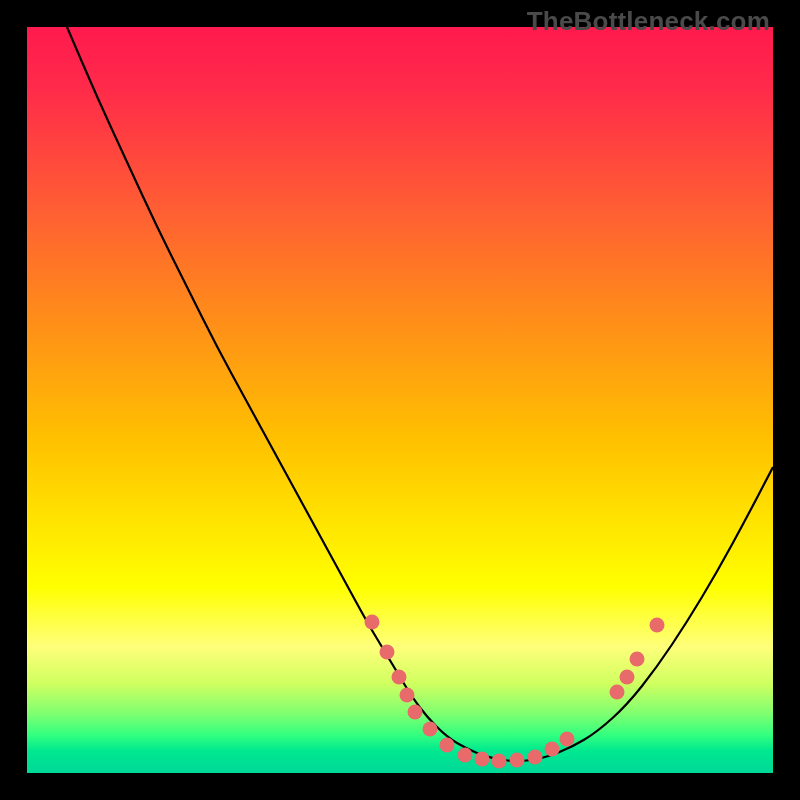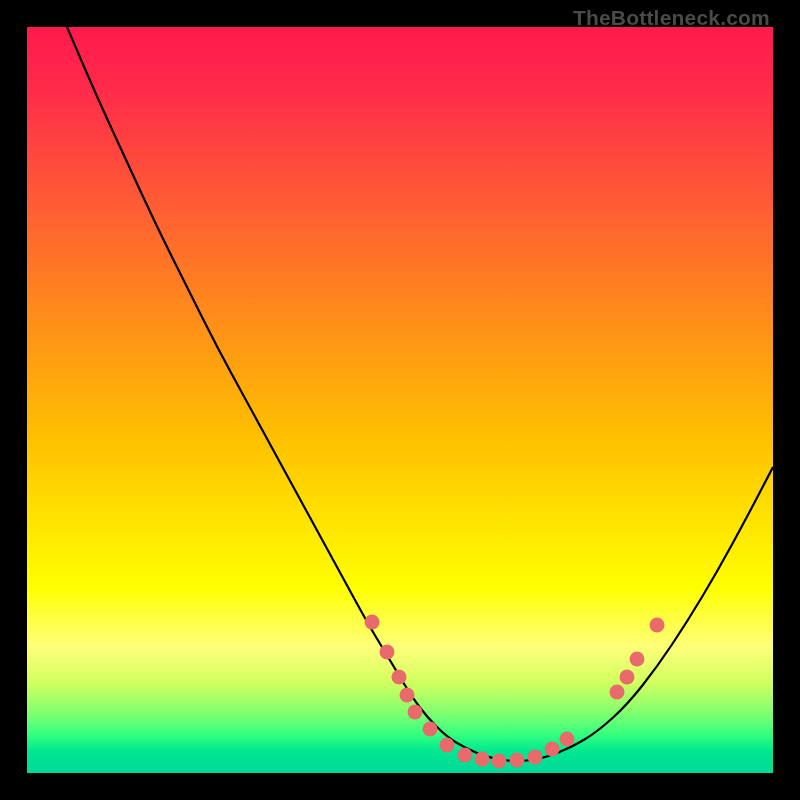--- a/index.html
+++ b/index.html
@@ -46,21 +46,21 @@
       #30ff80 95%,
       #00e890 97%,
       #00d898 100%
     );
   }
   .watermark {
     position: absolute;
     top: 6px;
     right: 30px;
     color: #4a4a4a;
-    font-size: 21px;
+    font-size: 26px;
     font-weight: bold;
     letter-spacing: 0.2px;
     z-index: 10;
   }
   svg.curve {
     position: absolute;
     left: 0;
     top: 0;
     width: 100%;
     height: 100%;

